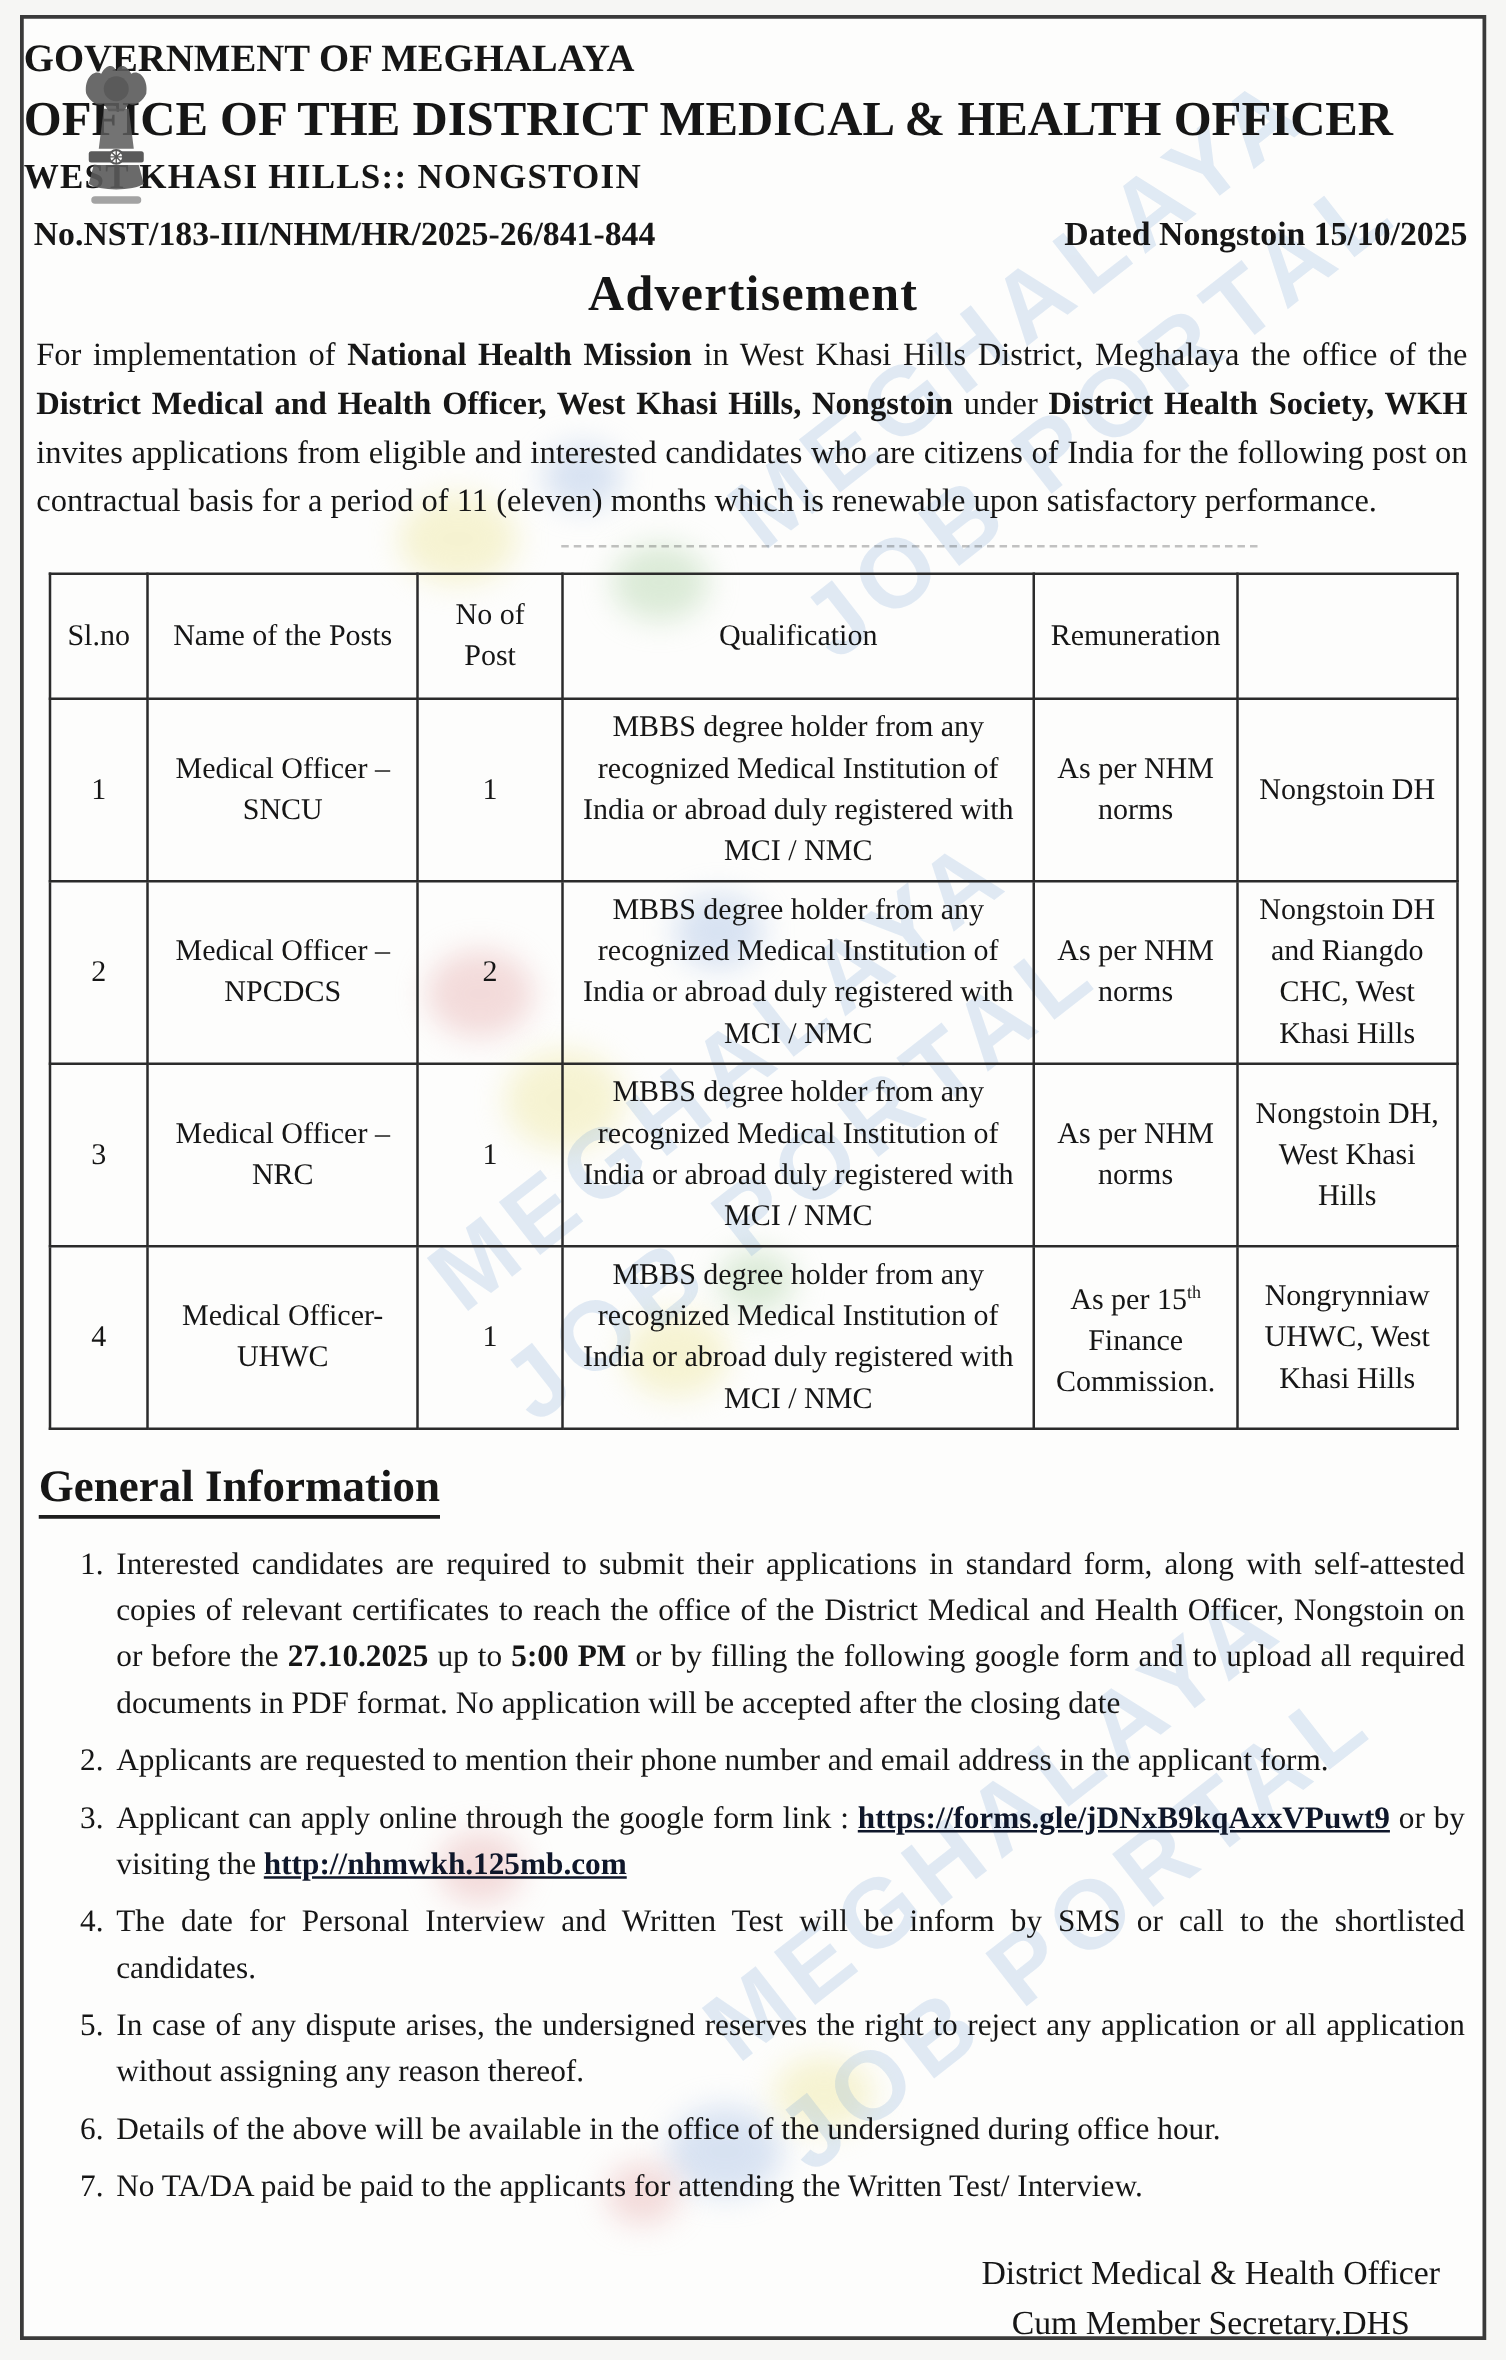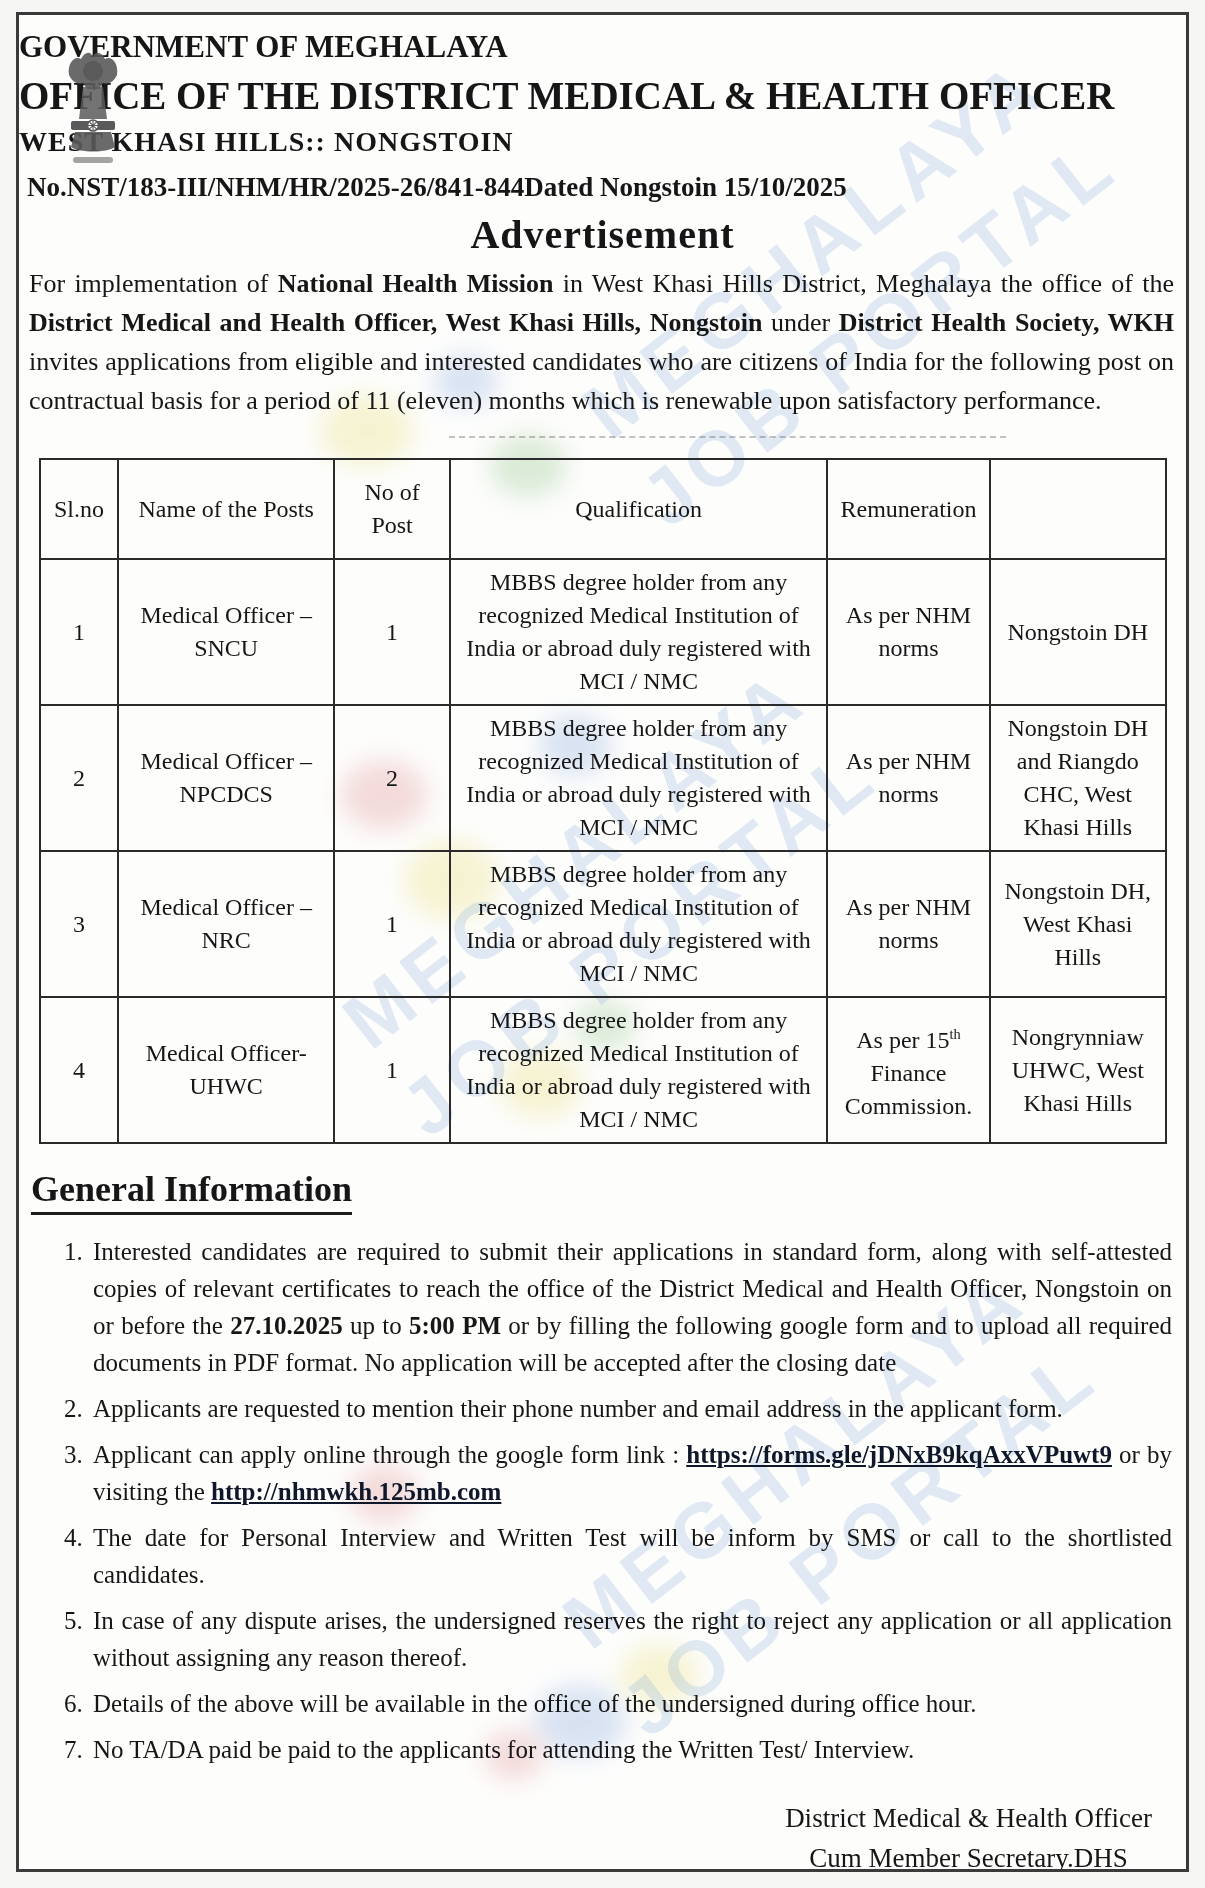--- a/index.html
+++ b/index.html
@@ -21,21 +21,21 @@
   .blob{position:absolute;border-radius:50%;filter:blur(12px);opacity:.5;pointer-events:none;z-index:0;}
   .content{position:relative;z-index:1;}
 
   
   .emblem{position:absolute;left:44px;top:16px;width:60px;height:122px;}
   .hline{font-weight:700;}
   .hline1{font-size:31px;margin-top:14px;}
   .hline2{font-size:39px;margin-top:8px;}
   .hline3{font-size:28px;margin-top:8px;letter-spacing:1px;}
   .refrow{
-    display:flex;align-items:baseline;
+    display:flex;justify-content:space-between;align-items:baseline;
     font-weight:700;font-size:27px;margin:14px 12px 0 8px;
   }
   .advert{
     text-align:center;font-weight:700;font-size:40px;margin:8px 0 6px 0;letter-spacing:1px;
   }
   .intro{
     font-size:26px;line-height:39px;text-align:justify;margin:2px 12px 0 10px;
   }
   .b{font-weight:700;}
 

